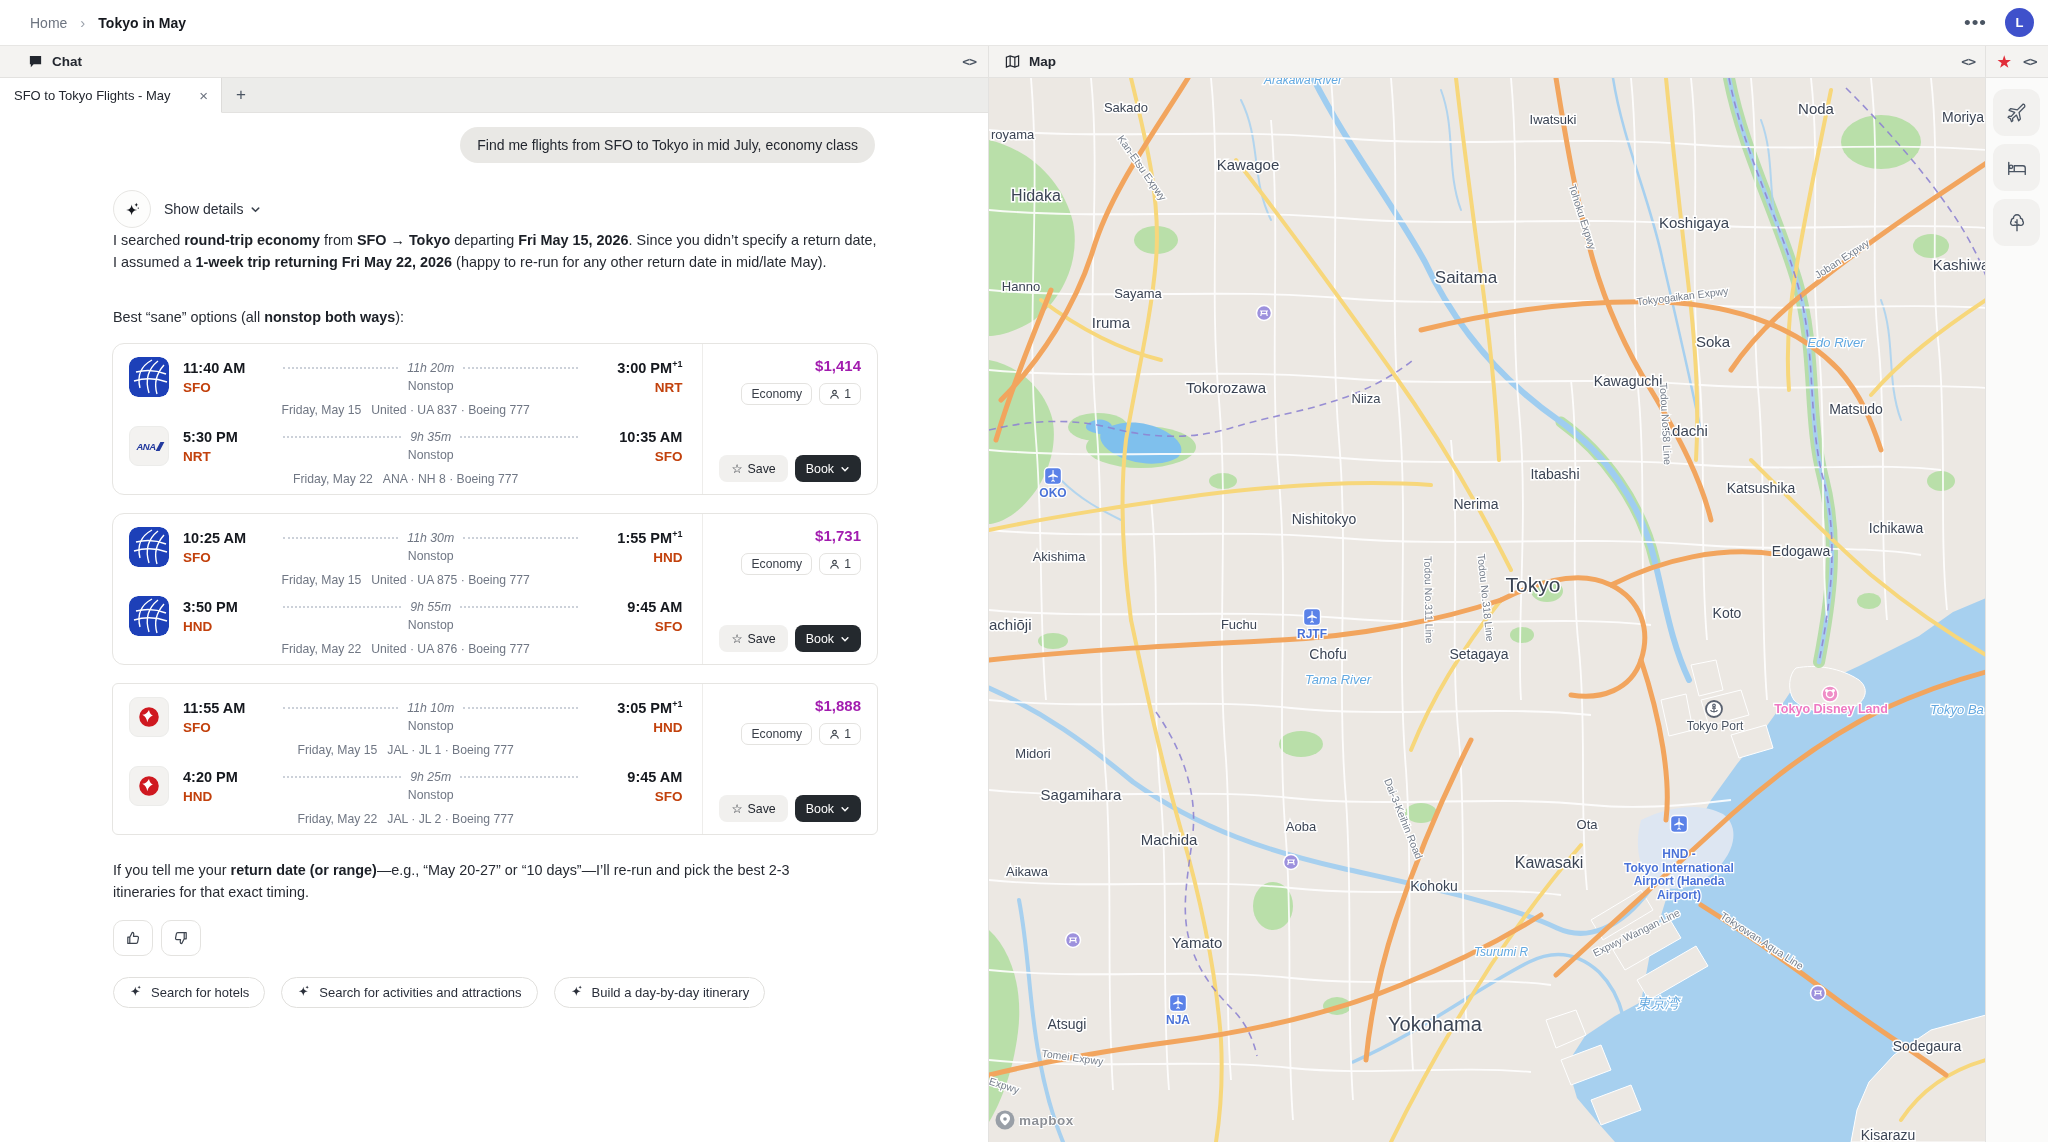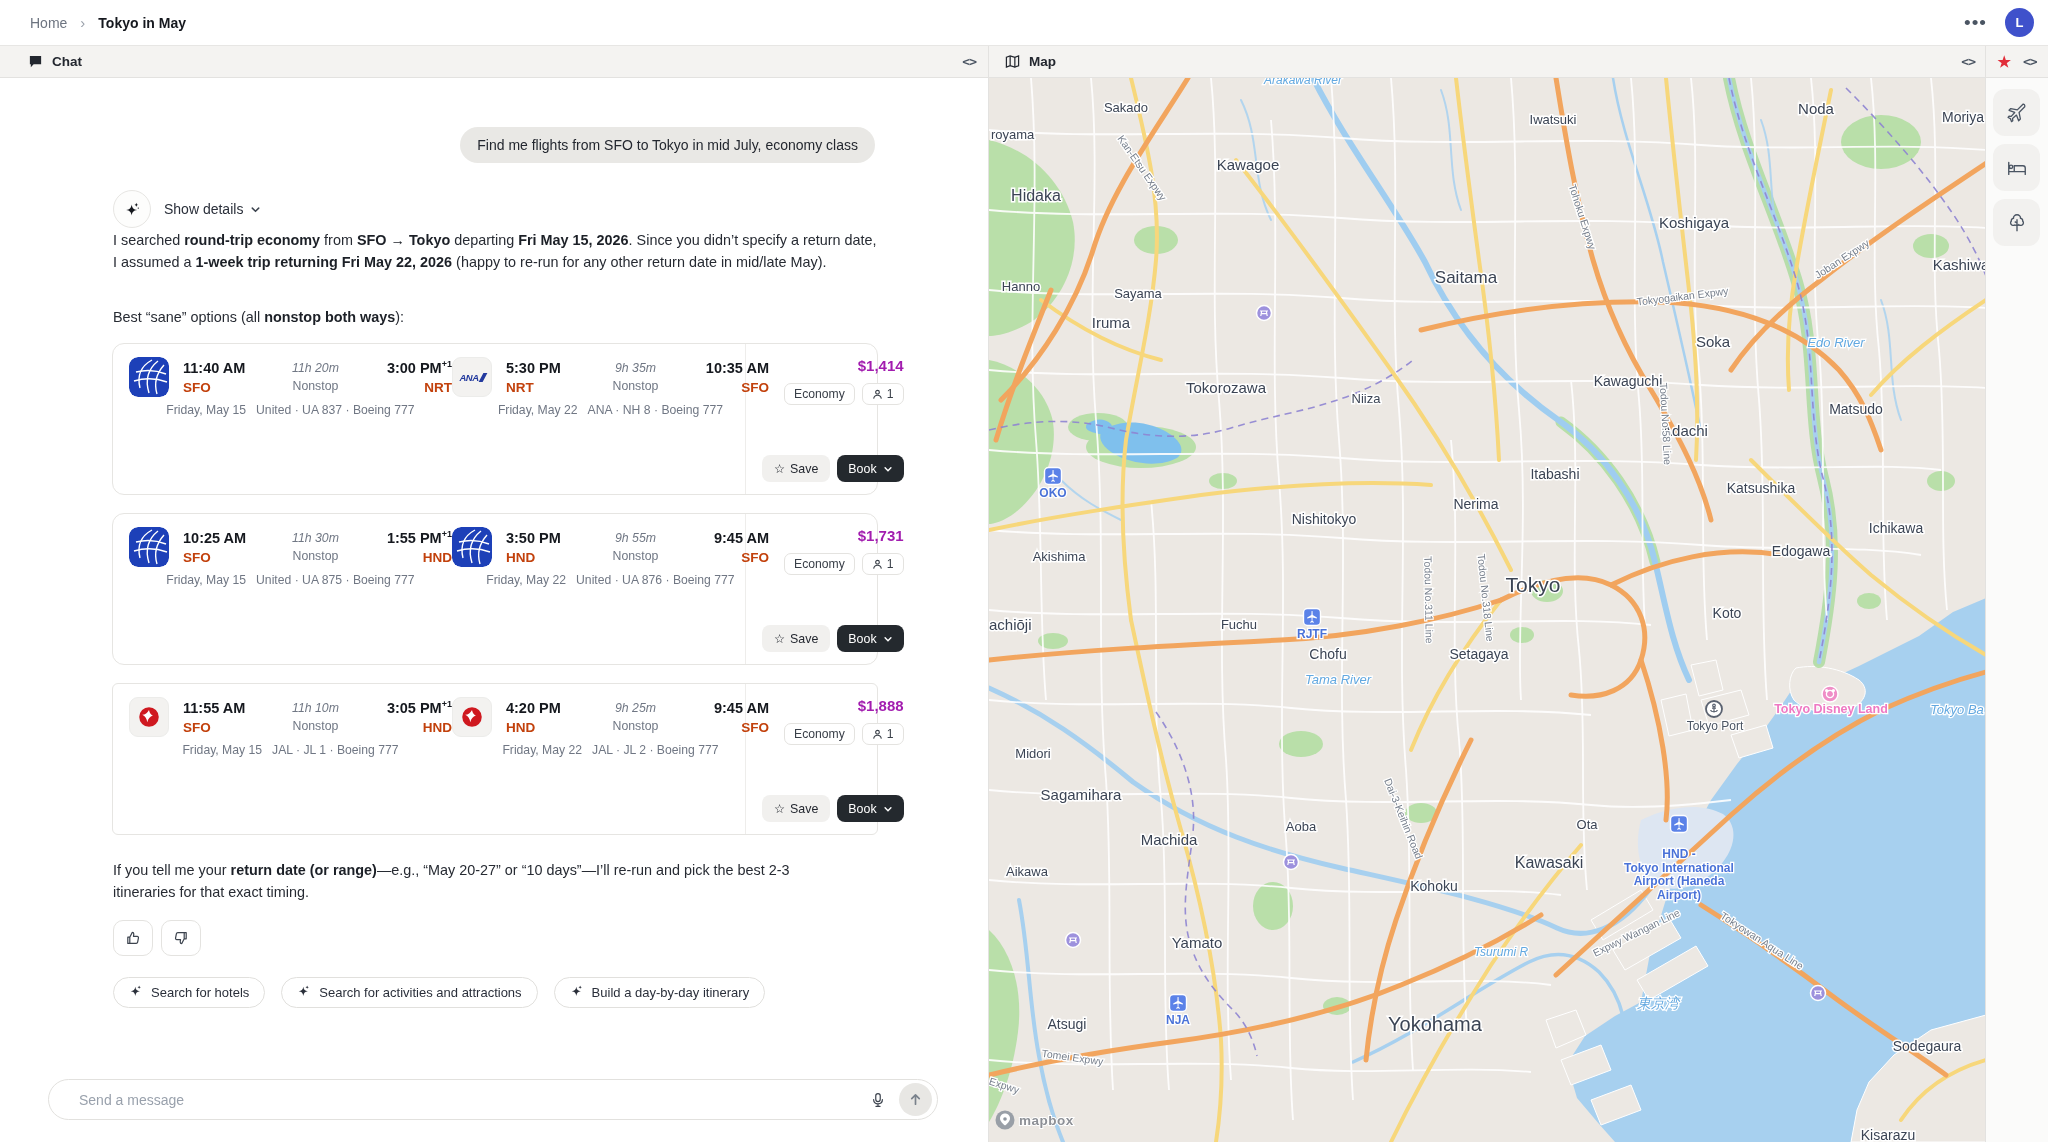--- a/index.html
+++ b/index.html
@@ -51,21 +51,21 @@
   .para { position:absolute; left:113px; width:768px; font-size:14.4px; line-height:1.52; color:#272b33; }
   .para b { font-weight:700; color:#1c2027; }
   #intro-para { top:117px; }
   #options-para { top:194px; }
   #closing-para { top:747px; width:720px; }
 
   
   .fcard { position:absolute; left:112px; width:766px; height:152px; border:1px solid #e6e5e2;
     border-radius:12px; background:#fff; display:flex; }
   .fc-left { width:633px; border-right:1px solid #eeedeb; padding:13px 20px 10px 16px;
-    display:flex; flex-direction:row; }
+    display:flex; flex-direction:column; }
   .leg { margin-bottom:9px; }
   .leg-main { display:flex; align-items:center; }
   .logo { width:40px; height:40px; border-radius:9px; overflow:hidden; flex:0 0 40px; }
   .logo-lite { width:40px; height:40px; border-radius:9px; background:#f3f2f0; border:1px solid #ececea;
     display:flex; flex-direction:column; align-items:center; justify-content:center; }
   .ana-row { display:flex; align-items:center; gap:2px; }
   .ana-txt { color:#233a9e; font-size:9.5px; font-weight:700; font-style:italic; letter-spacing:-0.5px; }
   .ana-slash { width:4px; height:9px; background:#233a9e; transform:skewX(-28deg); }
   .ep { width:92px; margin-left:14px; }
   .ep.arr { margin-left:0; text-align:right; width:96px; }
@@ -155,20 +155,27 @@
       </svg>
     </span>
     <span>Map</span>
     <span class="code-icon">&lt;&gt;</span>
   </div>
   <div class="phead" id="tools-head">
     <span class="star-icon">★</span>
     <span class="code-icon2">&lt;&gt;</span>
   </div>
 
+  <div class="tabbar">
+    <div class="tab">
+      <span>SFO to Tokyo Flights - May</span>
+      <span class="tab-close">×</span>
+    </div>
+    <div class="tab-new">+</div>
+  </div>
 
   <div class="chat-area">
     <div class="bubble-user">Find me flights from SFO to Tokyo in mid July, economy class</div>
 
     <div class="showdetails">
       <span class="sd-avatar">
         <svg width="17" height="17" viewBox="0 0 20 20" fill="currentColor">
           <path d="M9 4 C9.7 8.2 11.3 9.8 15.5 10.5 C11.3 11.2 9.7 12.8 9 17 C8.3 12.8 6.7 11.2 2.5 10.5 C6.7 9.8 8.3 8.2 9 4 Z"></path>
           <path d="M14.5 2 C14.8 3.6 15.4 4.2 17 4.5 C15.4 4.8 14.8 5.4 14.5 7 C14.2 5.4 13.6 4.8 12 4.5 C13.6 4.2 14.2 3.6 14.5 2 Z"></path>
           <circle cx="16.8" cy="8.3" r="0.8"></circle>
@@ -481,34 +488,20 @@
         </div>
         <div class="chip">
           <span><svg width="14" height="14" viewBox="0 0 20 20" fill="currentColor">
               <path d="M9 4 C9.7 8.2 11.3 9.8 15.5 10.5 C11.3 11.2 9.7 12.8 9 17 C8.3 12.8 6.7 11.2 2.5 10.5 C6.7 9.8 8.3 8.2 9 4 Z"></path>
               <path d="M14.5 2 C14.8 3.6 15.4 4.2 17 4.5 C15.4 4.8 14.8 5.4 14.5 7 C14.2 5.4 13.6 4.8 12 4.5 C13.6 4.2 14.2 3.6 14.5 2 Z"></path>
             </svg></span>
           <span>Build a day-by-day itinerary</span>
         </div>
       </div>
 
-    <div class="composer">
-      <input type="text" placeholder="Send a message" style="">
-      <span class="mic-btn">
-        <svg width="16" height="16" viewBox="0 0 20 20" fill="none" stroke="currentColor" stroke-width="1.5" stroke-linecap="round">
-            <rect x="7.2" y="2" width="5.6" height="10" rx="2.8"></rect>
-            <path d="M4.5 9.5 C4.5 13 7 14.8 10 14.8 C13 14.8 15.5 13 15.5 9.5 M10 14.8 V18 M7.5 18 H12.5"></path>
-          </svg>
-      </span>
-      <button class="send-btn">
-        <svg width="15" height="15" viewBox="0 0 16 16" fill="none" stroke="currentColor" stroke-width="1.8" stroke-linecap="round" stroke-linejoin="round">
-            <path d="M8 13 V3 M4 7 L8 3 L12 7"></path>
-          </svg>
-      </button>
-    </div>
   </div>
 
   <div class="map-wrap">
     <svg id="map-svg" width="997" height="1064" viewBox="988 78 997 1064" xmlns="http://www.w3.org/2000/svg">
       <rect x="988" y="78" width="997" height="1064" fill="#ece8e3"></rect>
 
       <g fill="#b9dfa9">
         <path d="M988,140 C1030,150 1062,182 1072,222 C1080,262 1060,302 1030,322 C1010,334 994,336 988,336 Z"></path>
         <path d="M988,360 C1020,366 1046,392 1052,422 C1057,457 1040,492 1015,512 C1002,522 992,524 988,524 Z"></path>
         <path d="M988,930 C1012,952 1022,992 1017,1032 C1012,1072 1000,1102 988,1122 Z"></path>

